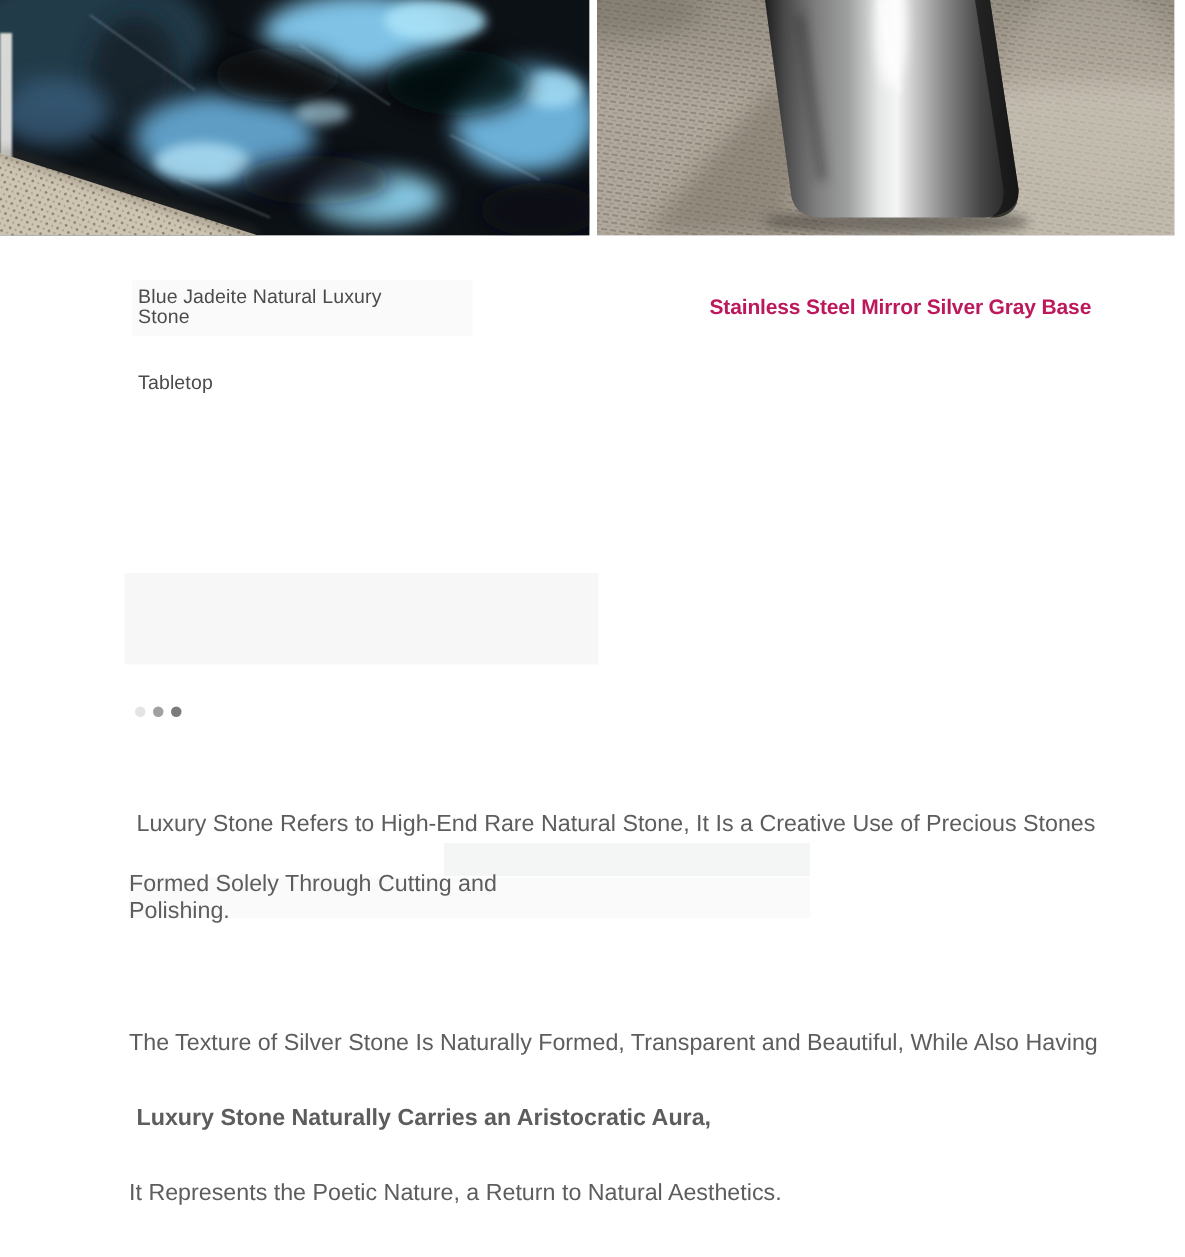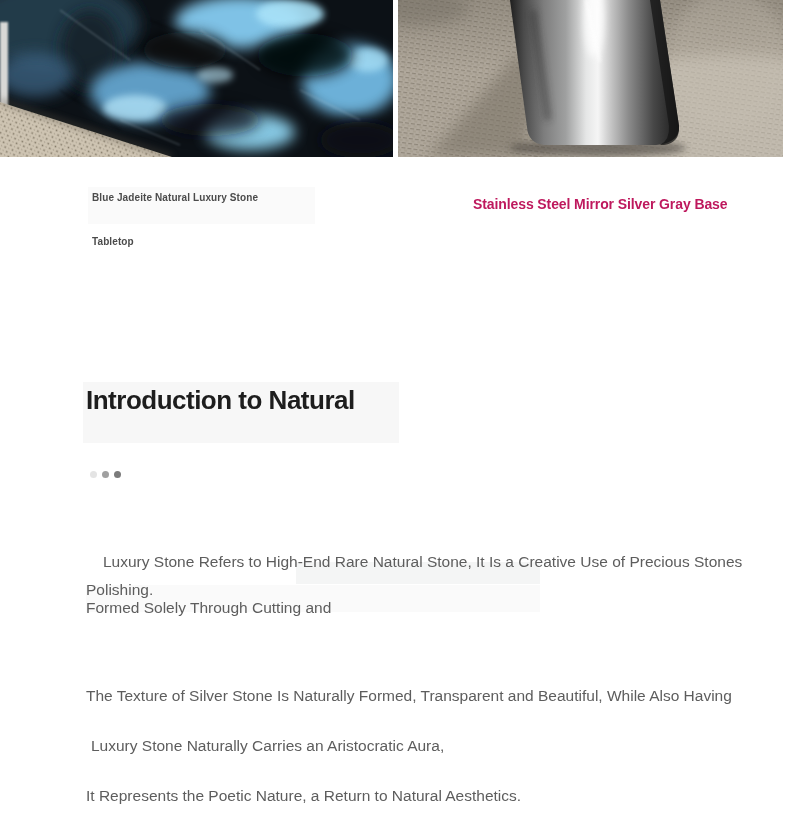--- a/index.html
+++ b/index.html
@@ -17,21 +17,21 @@
   .photo svg{display:block;}
   
   .patch{background:#f7f7f7;}
   .patch-caption{left:88px;top:187px;width:227px;height:37px;background:#fafafa;}
   .patch-heading{left:83px;top:382px;width:316px;height:61px;background:#f7f7f7;}
   .patch-p2a{left:296px;top:562px;width:244px;height:22px;background:#f4f5f5;}
   .patch-p2b{left:86px;top:585px;width:454px;height:27px;background:#fafafa;}
   
   .caption-left{
     left:92px;top:191px;width:200px;
-    font-size:10px;line-height:13px;color:#4b4b4b;font-weight:700;
+    font-size:13px;line-height:13px;color:#4b4b4b;font-weight:400;
     letter-spacing:.1px;
   }
   .caption-right{
     left:473px;top:195px;width:300px;white-space:nowrap;
     font-size:14px;line-height:18px;color:#be185d;font-weight:600;
     letter-spacing:-.1px;
   }
   
   .heading{
     left:86px;top:387px;width:330px;
@@ -44,21 +44,21 @@
   .dot{width:7px;height:7px;border-radius:50%;background:#ccc;}
   
   .para{
     color:#5d5d5d;font-size:15.5px;line-height:17.5px;font-weight:400;
     white-space:nowrap;letter-spacing:0;
   }
   .para span{display:block;}
   .p1{left:86px;top:541px;padding-left:5px;}
   .p2{left:86px;top:581px;white-space:normal;width:300px;}
   .p3{left:86px;top:687px;}
-  .p4{left:86px;top:737px;padding-left:5px;}
+  .p4{left:86px;top:737px;padding-left:5px;font-weight:bold;}
   .p5{left:86px;top:787px;}
 </style>
 </head>
 <body>
 
 <div class="abs photo photo-left">
   <svg width="393" height="157" viewBox="0 0 393 157" xmlns="http://www.w3.org/2000/svg" role="img" aria-label="Blue jadeite natural stone slab on carpet">
     <defs>
       <filter id="f8" x="-60%" y="-60%" width="220%" height="220%">
           <feGaussianBlur stdDeviation="7"></feGaussianBlur>
@@ -166,29 +166,28 @@
 <div class="abs patch patch-p2a"></div>
 <div class="abs patch patch-p2b"></div>
 
 <div class="abs caption-left">
   <span style="display:block;">Blue Jadeite Natural Luxury Stone</span>
   <span style="display:block;margin-top:31px;">Tabletop</span>
 </div>
 <div class="abs caption-right">Stainless Steel Mirror Silver Gray Base</div>
 
 <h2 class="abs heading" style="margin:0;">
-  <span>Introduction to Natural</span>
 </h2>
 
 <div class="abs dots">
   <span class="dot" style="background-color: rgb(228, 228, 228);"></span>
   <span class="dot" style="background-color: rgb(160, 160, 160);"></span>
   <span class="dot" style="background-color: rgb(123, 123, 123);"></span>
 </div>
 
-<p class="abs para p1" style="margin:12px;">Luxury Stone Refers to High-End Rare Natural Stone, It Is a Creative Use of Precious Stones</p>
+<p class="abs para p1" style="margin:0;">Luxury Stone Refers to High-End Rare Natural Stone, It Is a Creative Use of Precious Stones</p>
 <p class="abs para p2" style="margin:0;">
+  <span>Formed Solely Through Cutting and</span>
   <span>Polishing.</span>
-  <span>Formed Solely Through Cutting and</span>
 </p>
 <p class="abs para p3" style="margin:0;">The Texture of Silver Stone Is Naturally Formed, Transparent and Beautiful, While Also Having</p>
 <p class="abs para p4" style="margin:0;">Luxury Stone Naturally Carries an Aristocratic Aura,</p>
 <p class="abs para p5" style="margin:0;">It Represents the Poetic Nature, a Return to Natural Aesthetics.</p>
 
 </body></html>

